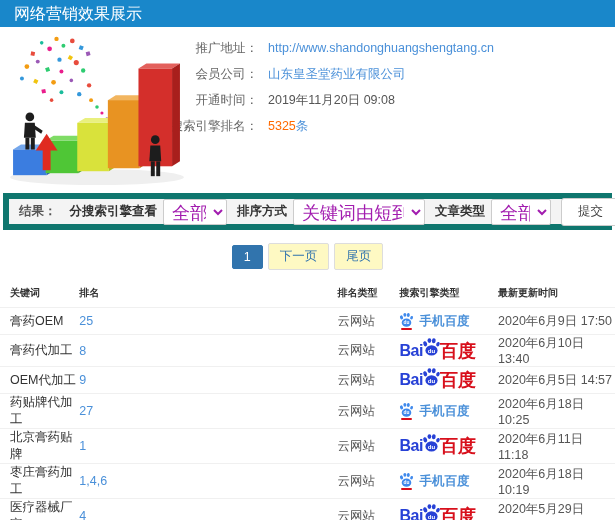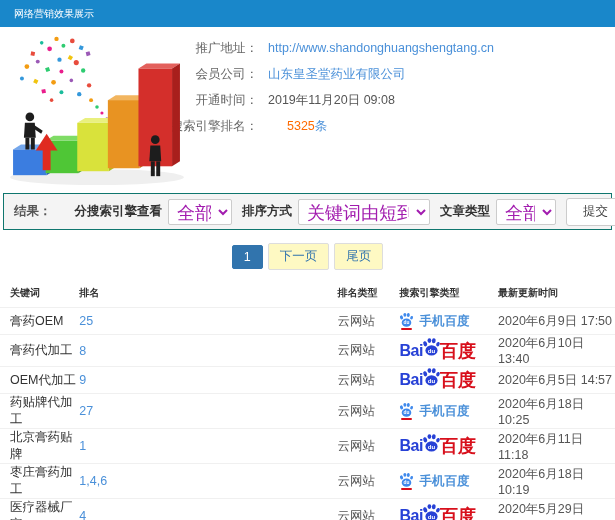--- a/index.html
+++ b/index.html
@@ -3,36 +3,36 @@
 <meta charset="utf-8">
 <style>
   * { margin:0; padding:0; box-sizing:border-box; }
   html,body { width:615px; height:520px; overflow:hidden; background:#fff;
     font-family:"Liberation Sans","DejaVu Sans",sans-serif; font-size:12.5px; color:#555; }
 
   .page { width:615px; height:520px; position:relative; }
 
   
   .header { height:27px; background:var(--header-bg,#1987ca); color:#fff;
-    line-height:27px; padding-left:14px; font-size:10px; }
+    line-height:27px; padding-left:14px; font-size:16px; }
 
   
   .info-section { position:relative; height:164px; padding-top:12px; }
   .chart-illustration { position:absolute; left:2px; top:4px; width:190px; height:158px; }
   .info-list { margin-left:158px; }
   .info-row { display:flex; align-items:center; height:18px; margin-bottom:8px; }
   .info-label { width:100px; text-align:right; color:#666; }
   .info-value { margin-left:10px; color:#555; }
   a.link { color:var(--link-blue,#4a90d9); text-decoration:none; cursor:pointer; }
-  .rank-count { color:var(--accent-orange,#ff6a00);margin-left:19px; }
+  .rank-count { color:var(--accent-orange,#ff6a00); }
   .rank-unit { color:var(--link-blue,#4a90d9); }
 
   
   .filter-bar { margin:2px 3px 0 3px; height:37px; background:var(--filter-bg,#f4f4f4);
-    border:1px solid #0f766e; display:flex; align-items:center; padding:0 0 0 10px; }
+    border:6px solid #0f766e; display:flex; align-items:center; padding:0 0 0 10px; }
   .result-label { color:#555; font-weight:bold; }
   .filter-spacer { flex:1; }
   .filter-label { font-weight:bold; color:#333; margin:0 6px 0 10px; white-space:nowrap; }
   select.filter-select { height:26px; border:1px solid #ccc; background:#fff; color:#a21caf;
     font-size:18px; padding:2px 4px; border-radius:2px;
     font-family:"Liberation Sans","DejaVu Sans",sans-serif; }
   .submit-button { height:28px; margin-left:10px; margin-right:-14px; padding:0 16px;
     background:#fff; border:1px solid #ccc; border-radius:3px; font-size:12.5px; color:#444;
     cursor:pointer; font-family:"Liberation Sans","DejaVu Sans",sans-serif; }
 

